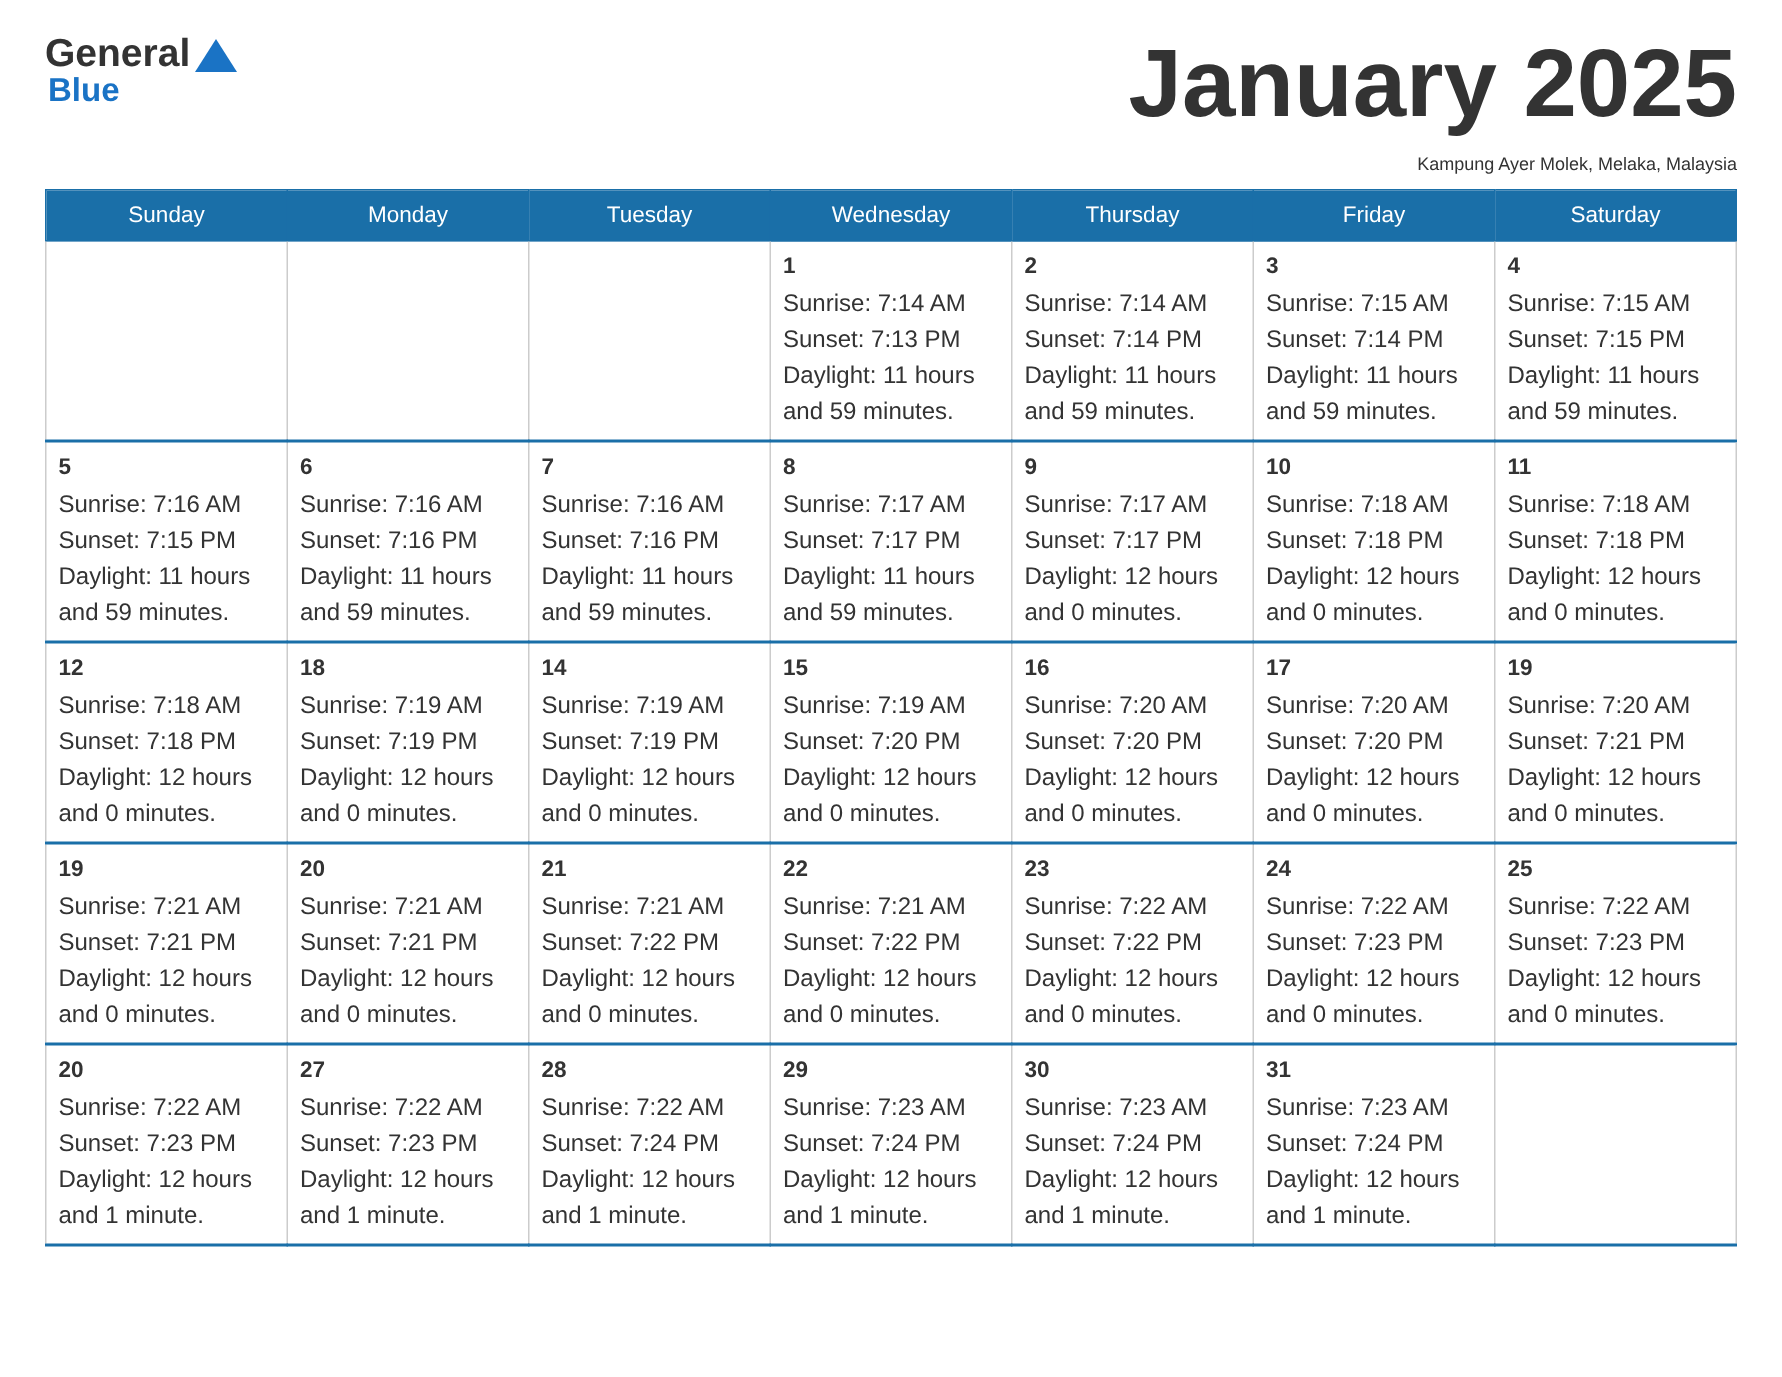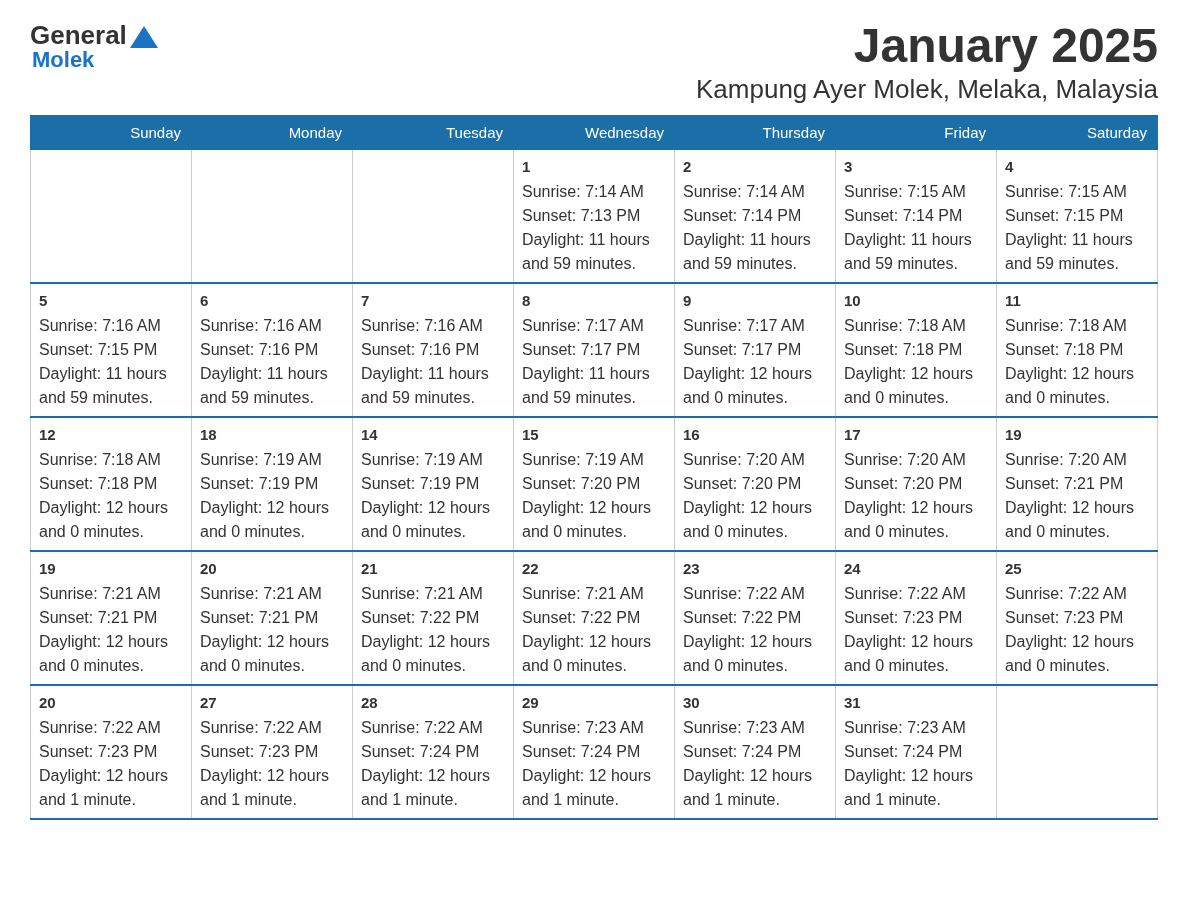--- a/index.html
+++ b/index.html
@@ -28,41 +28,41 @@
     }
     .logo-text-blue {
       font-size: 22px;
       font-weight: bold;
       color: #1a73c5;
     }
     .title-block {
       text-align: right;
     }
     .title-block h1 {
-      font-size: 48px;
+      font-size: 64px;
       font-weight: bold;
       color: #333;
       line-height: 1.1;
     }
     .title-block h2 {
-      font-size: 26px;
+      font-size: 12px;
       font-weight: normal;
       color: #333;
-      margin-top: 1px;
+      margin-top: 12px;
     }
     .calendar {
       width: 100%;
       border-collapse: collapse;
       margin-top: 10px;
     }
     .calendar thead tr th {
       background-color: #1a6fa8;
       color: #fff;
       padding: 8px 10px;
-      text-align: right;
+      text-align: center;
       font-size: 15px;
       font-weight: normal;
       border: 1px solid #1a6fa8;
     }
     .calendar tbody tr td {
       vertical-align: top;
       border: 1px solid #ccc;
       padding: 6px 8px;
       width: calc(100% / 7);
       min-height: 100px;
@@ -94,21 +94,21 @@
 
 <div class="header">
   <div class="logo">
     <div style="display:flex; flex-direction:column; align-items:flex-start;">
       <div style="display:flex; align-items:center;">
         <span class="logo-text-general">General</span>
         <svg width="28" height="22" viewBox="0 0 28 22" style="margin-left:3px; margin-top:2px;">
           <polygon points="14,0 28,22 0,22" fill="#1a73c5"></polygon>
         </svg>
       </div>
-      <span class="logo-text-blue" style="margin-top:-4px; padding-left:2px;">Molek</span>
+      <span class="logo-text-blue" style="margin-top:-4px; padding-left:2px;">Blue</span>
     </div>
   </div>
   <div class="title-block">
     <h1>January 2025</h1>
     <h2>Kampung Ayer Molek, Melaka, Malaysia</h2>
   </div>
 </div>
 
 <table class="calendar">
   <thead>

